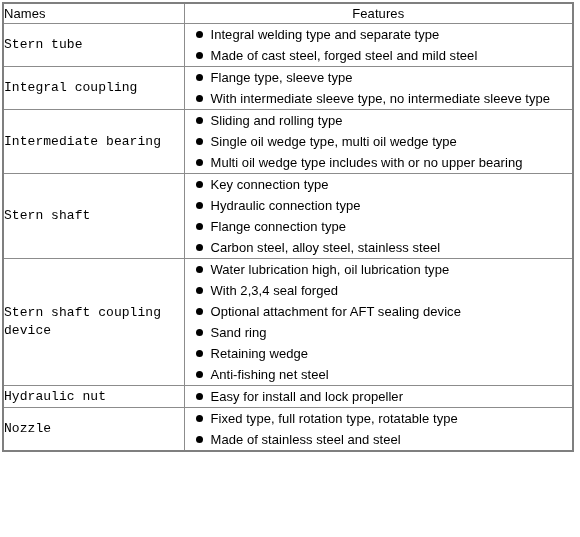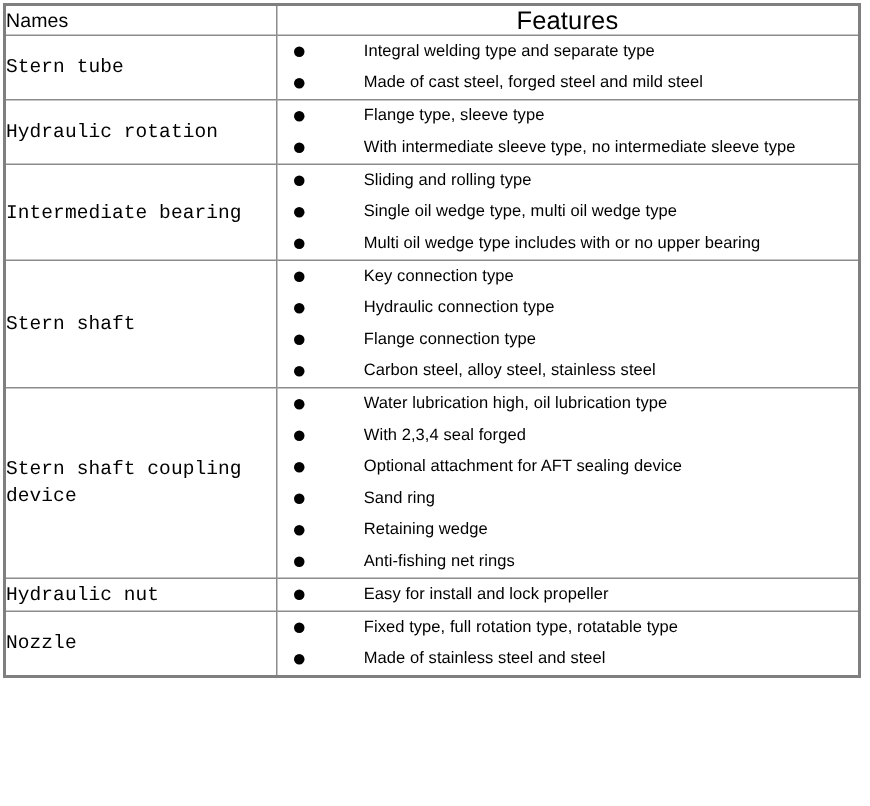--- a/index.html
+++ b/index.html
@@ -46,21 +46,21 @@
   
   .hdr-names {
     font-size: 13px;
     font-weight: normal;
     text-align: left;
     padding: 3px 0 3px 10px;
     line-height: 19px;
     letter-spacing: 0.1px;
   }
   .hdr-features {
-    font-size: 17px;
+    font-size: 13px;
     font-weight: normal;
     text-align: center;
     padding: 3px 0 3px 0;
     line-height: 19px;
     letter-spacing: 0.1px;
   }
 
   
   .name-cell {
     font-size: 13px;
@@ -79,23 +79,23 @@
   }
 
   ul.feature-list {
     list-style: none;
     margin: 0;
     padding: 0;
   }
 
   ul.feature-list > li {
     position: relative;
-    font-size: 11px;
+    font-size: 13px;
     line-height: 21px;
-    padding-left: 58px;
+    padding-left: 26px;
     margin: 0;
     text-align: justify;
     text-justify: inter-word;
     letter-spacing: 0.05px;
   }
 
   ul.feature-list > li .bullet-glyph {
     position: absolute;
     left: 11px;
     top: 0;
@@ -146,21 +146,21 @@
                 <span class="bullet-text">Integral welding type and separate type</span>
               </li>
               <li>
                 <span class="bullet-glyph"></span>
                 <span class="bullet-text">Made of cast steel, forged steel and mild steel</span>
               </li>
             </ul>
           </td>
         </tr>
         <tr>
-          <td class="name-cell">Hydraulic rotation</td>
+          <td class="name-cell">Integral coupling</td>
           <td class="features-cell">
             <ul class="feature-list">
               <li>
                 <span class="bullet-glyph"></span>
                 <span class="bullet-text">Flange type, sleeve type</span>
               </li>
               <li>
                 <span class="bullet-glyph"></span>
                 <span class="bullet-text">With intermediate sleeve type, no intermediate sleeve type</span>
               </li>
@@ -228,21 +228,21 @@
               <li>
                 <span class="bullet-glyph"></span>
                 <span class="bullet-text">Sand ring</span>
               </li>
               <li>
                 <span class="bullet-glyph"></span>
                 <span class="bullet-text">Retaining wedge</span>
               </li>
               <li>
                 <span class="bullet-glyph"></span>
-                <span class="bullet-text">Anti-fishing net rings</span>
+                <span class="bullet-text">Anti-fishing net steel</span>
               </li>
             </ul>
           </td>
         </tr>
         <tr>
           <td class="name-cell">Hydraulic nut</td>
           <td class="features-cell">
             <ul class="feature-list">
               <li>
                 <span class="bullet-glyph"></span>

